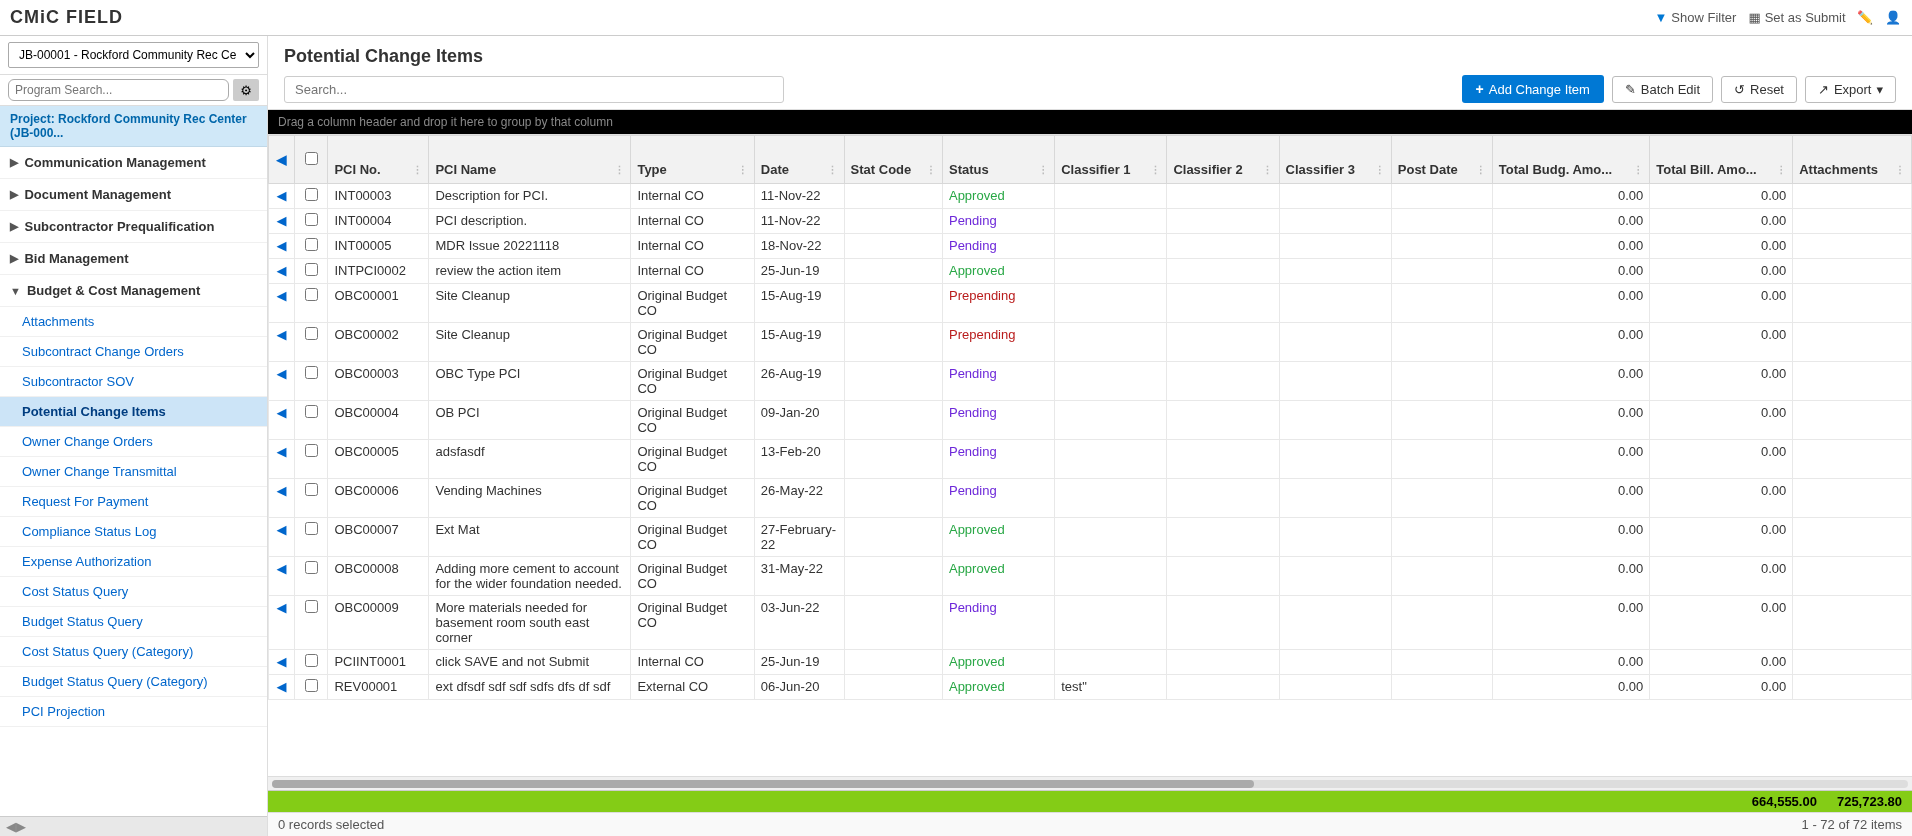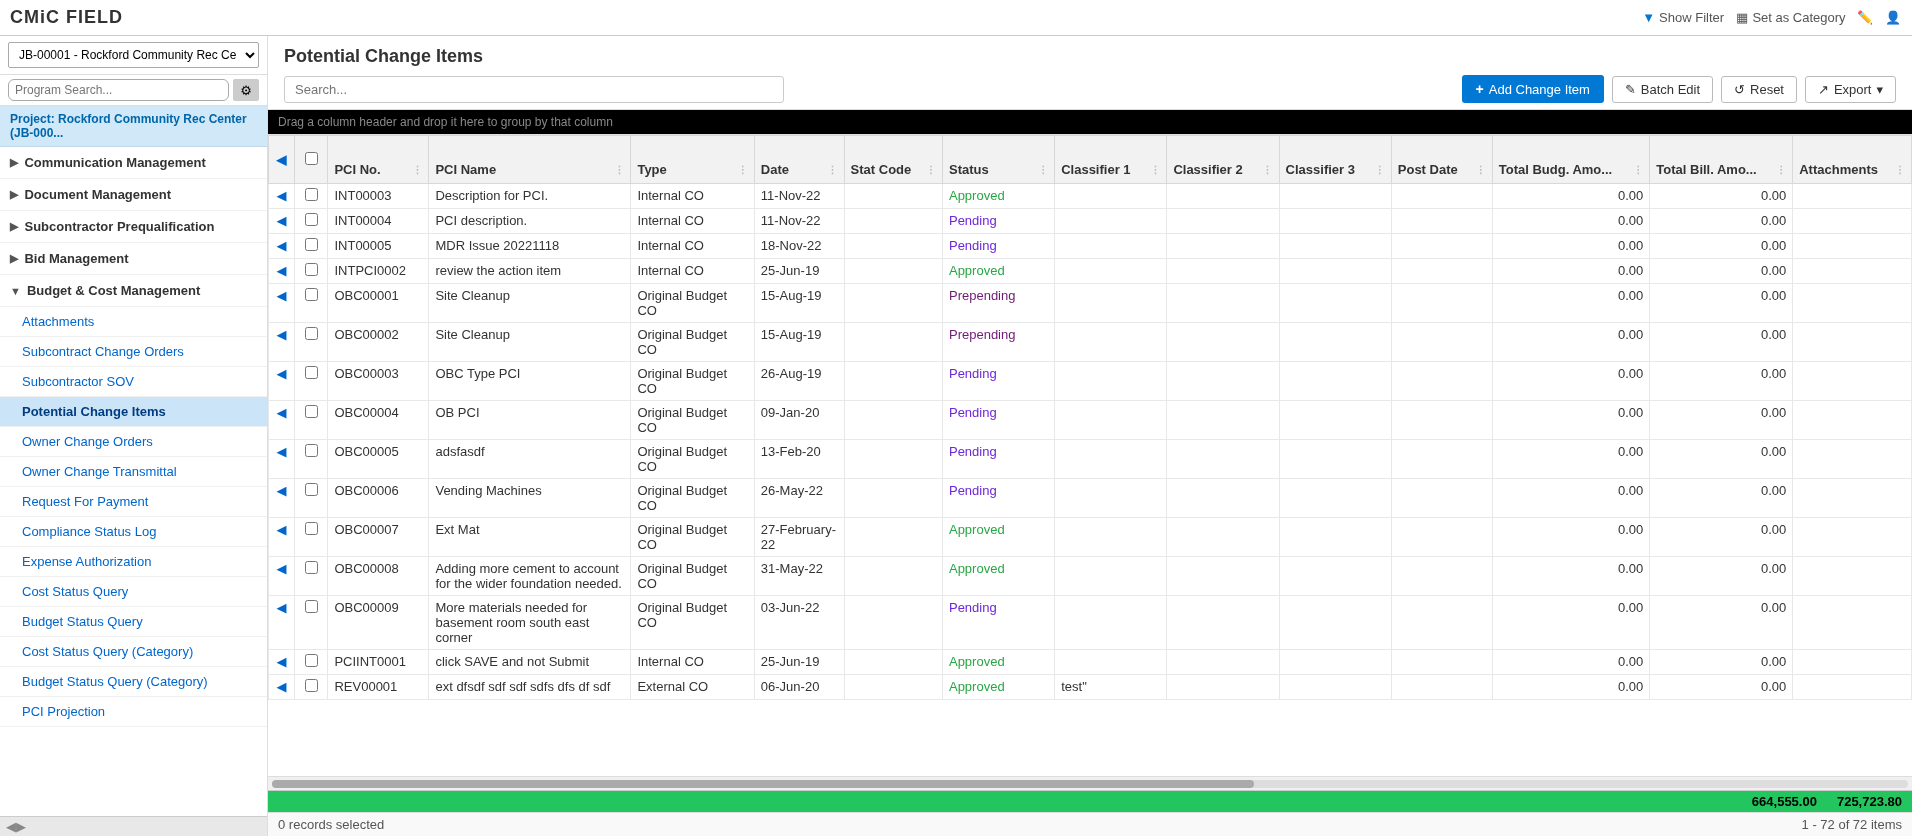--- a/index.html
+++ b/index.html
@@ -260,36 +260,36 @@
     .col-date { width: 80px; }
     .col-stat { width: 70px; }
     .col-status { width: 100px; }
     .col-class1, .col-class2, .col-class3 { width: 100px; }
     .col-postdate { width: 90px; }
     .col-budg { width: 80px; text-align: right; }
     .col-bill { width: 80px; text-align: right; }
     .col-attach { width: 80px; }
     .status-approved { color: #28a745; }
     .status-pending { color: #6d28d9; }
-    .status-prepending { color: #701a75; }
+    .status-prepending { color: #b91c1c; }
 
     
     .table-footer {
       background: #f9f9f9;
       border-top: 1px solid #ddd;
       padding: 4px 10px;
       display: flex;
       justify-content: space-between;
       align-items: center;
       font-size: 12px;
       color: #555;
       flex-shrink: 0;
     }
     .table-totals {
-      background: #22c55e;
+      background: #84cc16;
       border-top: 1px solid #ccc;
       display: flex;
       justify-content: flex-end;
       padding: 3px 10px;
       font-size: 12px;
       font-weight: bold;
       gap: 20px;
       flex-shrink: 0;
     }
     .scrollbar-row {
@@ -326,21 +326,21 @@
   <div class="top-bar-logo">
     <span class="logo-text">CMiC FIELD</span>
   </div>
   <div class="top-bar-right">
     <button class="top-bar-btn">
       <span style="color:#0078d4;">▼</span>
       <span>Show Filter</span>
     </button>
     <button class="top-bar-btn">
       <span>▦</span>
-      <span>Set as Category</span>
+      <span>Set as Submit</span>
     </button>
     <button class="top-bar-btn">
       <span>✏️</span>
     </button>
     <button class="top-bar-btn">
       <span>👤</span>
     </button>
   </div>
 </div>
 

